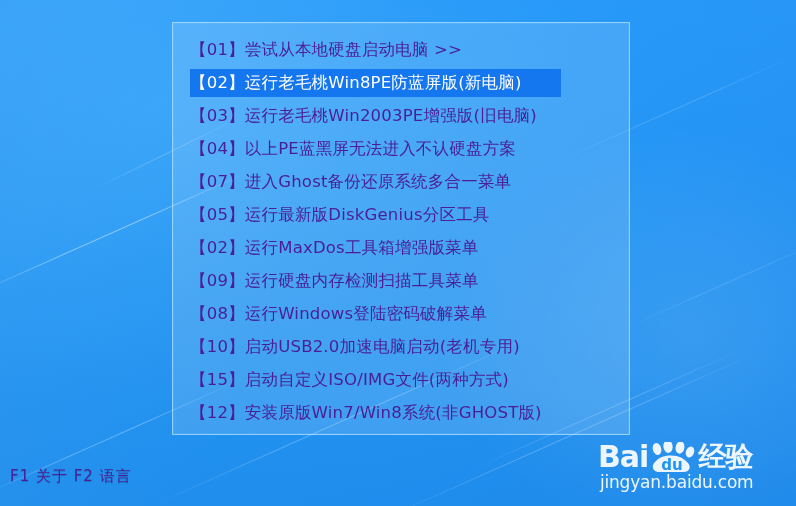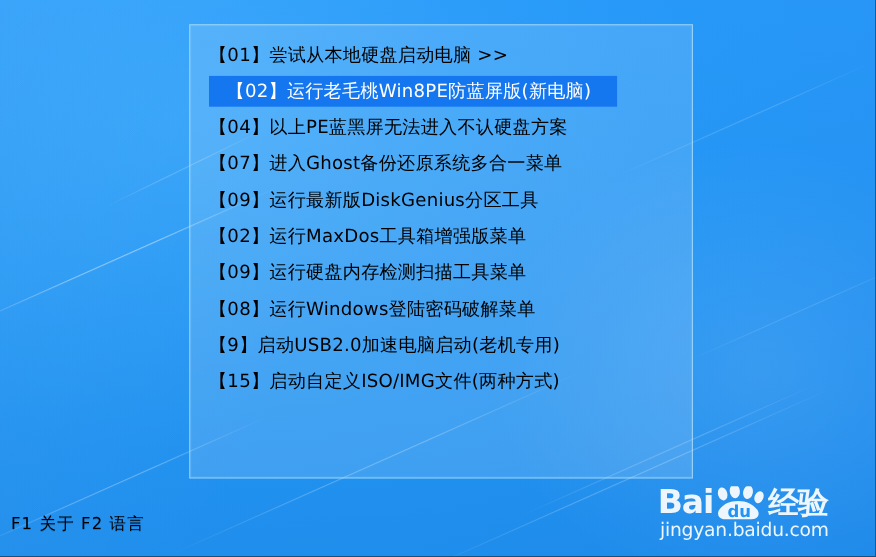--- a/index.html
+++ b/index.html
@@ -79,21 +79,21 @@
     top: 12px;
   }
   .menu-item {
     position: relative;
     height: 30px;
     line-height: 30px;
     margin: 0 0 3px 0;
     padding: 0 0 0 17px;
     font-size: 16.5px;
     letter-spacing: .2px;
-    color: #000000;
+    color: #4c1d95;
     white-space: nowrap;
     text-rendering: optimizeLegibility;
   }
   .menu-item .label {
     display: inline-block;
     vertical-align: top;
   }
   .menu-item.selected {
     color: #ffffff;
   }
@@ -102,29 +102,29 @@
     left: 17px;
     top: 1px;
     width: 371px;
     height: 28px;
     background: #1577ef;
     z-index: 0;
   }
   .menu-item.selected .label {
     position: relative;
     z-index: 1;
-    padding-left: 16px;
+    padding-left: 0;
   }
 
   
   .hint {
     position: absolute;
     font-size: 15px;
     letter-spacing: 1px;
-    color: #000000;
+    color: #4c1d95;
     text-shadow: 0 1px 0 rgba(0,40,80,0.25);
     white-space: nowrap;
   }
   #hint-left  { left: 10px; bottom: 20px; }
   #hint-right { right: 12px; bottom: 20px; }
 
   
   #watermark {
     position: absolute;
     right: 8px;
@@ -187,28 +187,30 @@
   <div class="streak s5"></div>
   <div class="streak s6"></div>
   <div class="streak s7"></div>
   <div class="streak s8"></div>
   <div class="glow"></div>
 
   <div id="menu-panel">
     <div id="menu-list">
         <div class="menu-item"><span class="label">【01】尝试从本地硬盘启动电脑 &gt;&gt;</span></div>
         <div class="menu-item selected"><span class="hl"></span><span class="label">【02】运行老毛桃Win8PE防蓝屏版(新电脑)</span></div>
+        <div class="menu-item"><span class="label">【03】运行老毛桃Win2003PE增强版(旧电脑)</span></div>
         <div class="menu-item"><span class="label">【04】以上PE蓝黑屏无法进入不认硬盘方案</span></div>
         <div class="menu-item"><span class="label">【07】进入Ghost备份还原系统多合一菜单</span></div>
-        <div class="menu-item"><span class="label">【09】运行最新版DiskGenius分区工具</span></div>
+        <div class="menu-item"><span class="label">【05】运行最新版DiskGenius分区工具</span></div>
         <div class="menu-item"><span class="label">【02】运行MaxDos工具箱增强版菜单</span></div>
         <div class="menu-item"><span class="label">【09】运行硬盘内存检测扫描工具菜单</span></div>
         <div class="menu-item"><span class="label">【08】运行Windows登陆密码破解菜单</span></div>
-        <div class="menu-item"><span class="label">【9】启动USB2.0加速电脑启动(老机专用)</span></div>
+        <div class="menu-item"><span class="label">【10】启动USB2.0加速电脑启动(老机专用)</span></div>
         <div class="menu-item"><span class="label">【15】启动自定义ISO/IMG文件(两种方式)</span></div>
+        <div class="menu-item"><span class="label">【12】安装原版Win7/Win8系统(非GHOST版)</span></div>
       </div>
   </div>
 
   <div class="hint" id="hint-left">F1 关于  F2 语言</div>
 
   <div id="watermark">
     <div id="wm-row">
       <span class="wm-bai">Bai</span>
       <span class="wm-paw">
         <svg width="46" height="31" viewBox="0 0 46 31" xmlns="http://www.w3.org/2000/svg">

